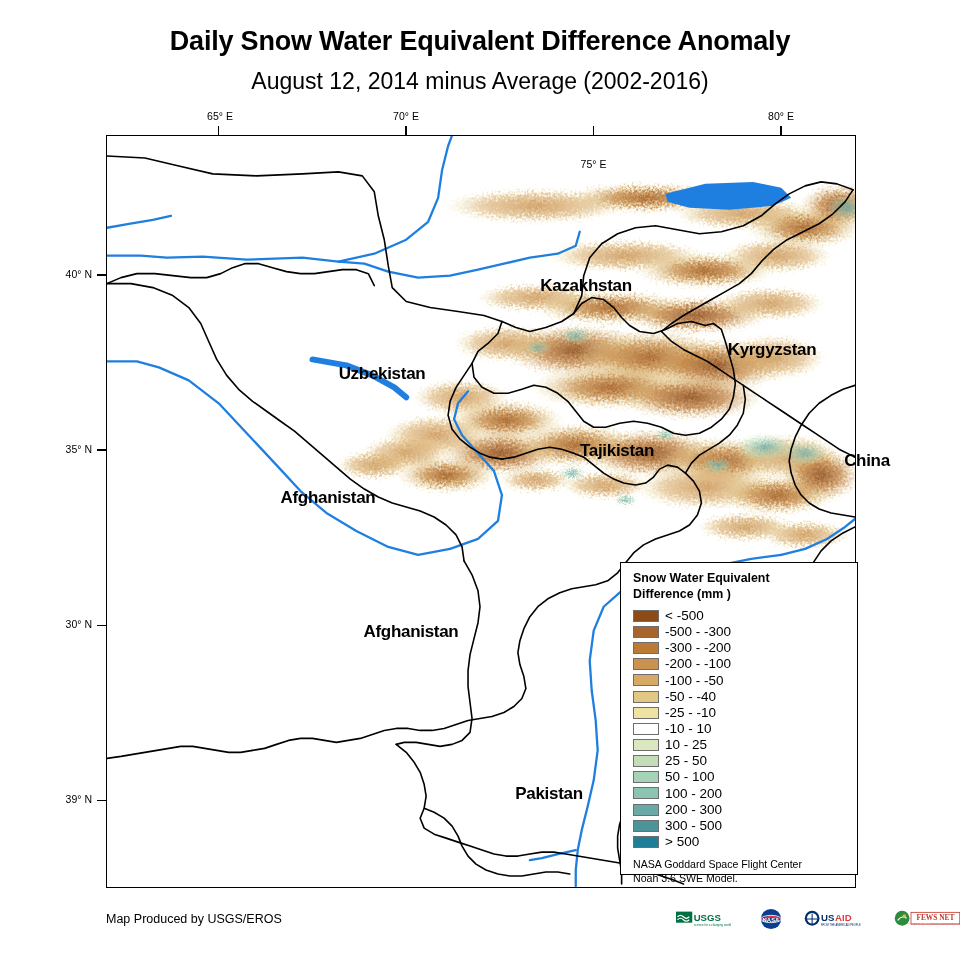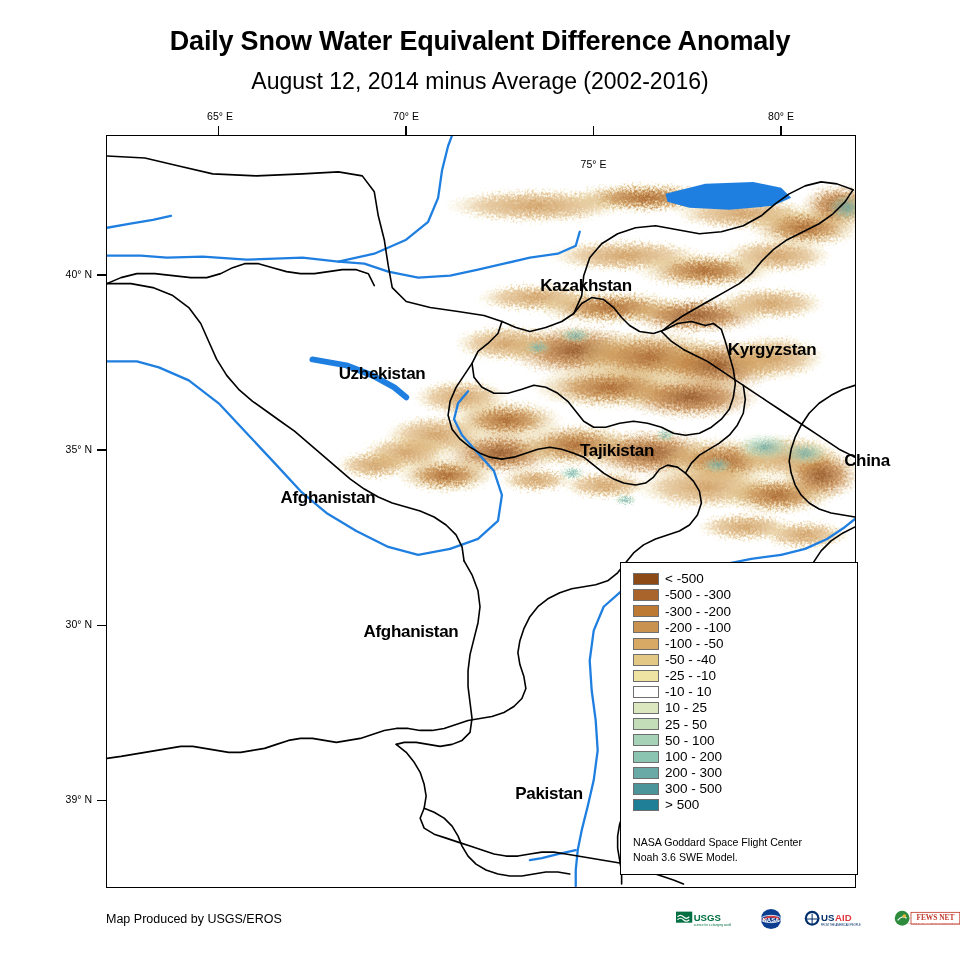--- a/index.html
+++ b/index.html
@@ -34,21 +34,21 @@
   
   #legend{position:absolute;left:620px;top:562px;width:238px;height:313px;
           background:#fff;border:1.6px solid #000;box-sizing:border-box;
           padding:8px 10px 6px 12px;}
   #legend-title{font-size:12.4px;font-weight:bold;line-height:1.28;
                 margin:0 0 5px 0;}
   .legend-row{display:flex;align-items:center;height:16.15px;}
   .legend-swatch{width:26px;height:12px;border:1.6px solid #6e6e6e;
                  box-sizing:border-box;flex:0 0 auto;margin-right:6px;}
   .legend-label{font-size:13.5px;line-height:1;white-space:nowrap;}
-  #legend-credit{margin-top:22px;font-size:10.6px;line-height:1.38;
+  #legend-credit{margin-top:7px;font-size:10.6px;line-height:1.38;
                  white-space:pre-line;}
 
   
   #footer-text{position:absolute;left:106px;top:912px;font-size:12.5px;}
   #logos{position:absolute;left:676px;top:908px;display:flex;
          align-items:center;gap:22px;}
   .logo{height:22px;display:block;}
 </style>
 </head>
 <body>
@@ -293,20 +293,24 @@
     <div class="country-label" style="left: 382px; top: 374px;">Uzbekistan</div>
     <div class="country-label" style="left: 772px; top: 350px;">Kyrgyzstan</div>
     <div class="country-label" style="left: 617px; top: 451px;">Tajikistan</div>
     <div class="country-label" style="left: 867px; top: 461px;">China</div>
     <div class="country-label" style="left: 328px; top: 498px;">Afghanistan</div>
     <div class="country-label" style="left: 411px; top: 632px;">Afghanistan</div>
     <div class="country-label" style="left: 549px; top: 794px;">Pakistan</div>
   </div>
 
 <div id="legend">
+  <div id="legend-title">
+    <div>Snow Water Equivalent</div>
+    <div>Difference (mm )</div>
+  </div>
   <div id="legend-rows">
       <div class="legend-row">
         <span class="legend-swatch" style="background: rgb(140, 74, 22);"></span>
         <span class="legend-label">&lt; -500</span>
       </div>
       <div class="legend-row">
         <span class="legend-swatch" style="background: rgb(168, 100, 42);"></span>
         <span class="legend-label">-500 - -300</span>
       </div>
       <div class="legend-row">

